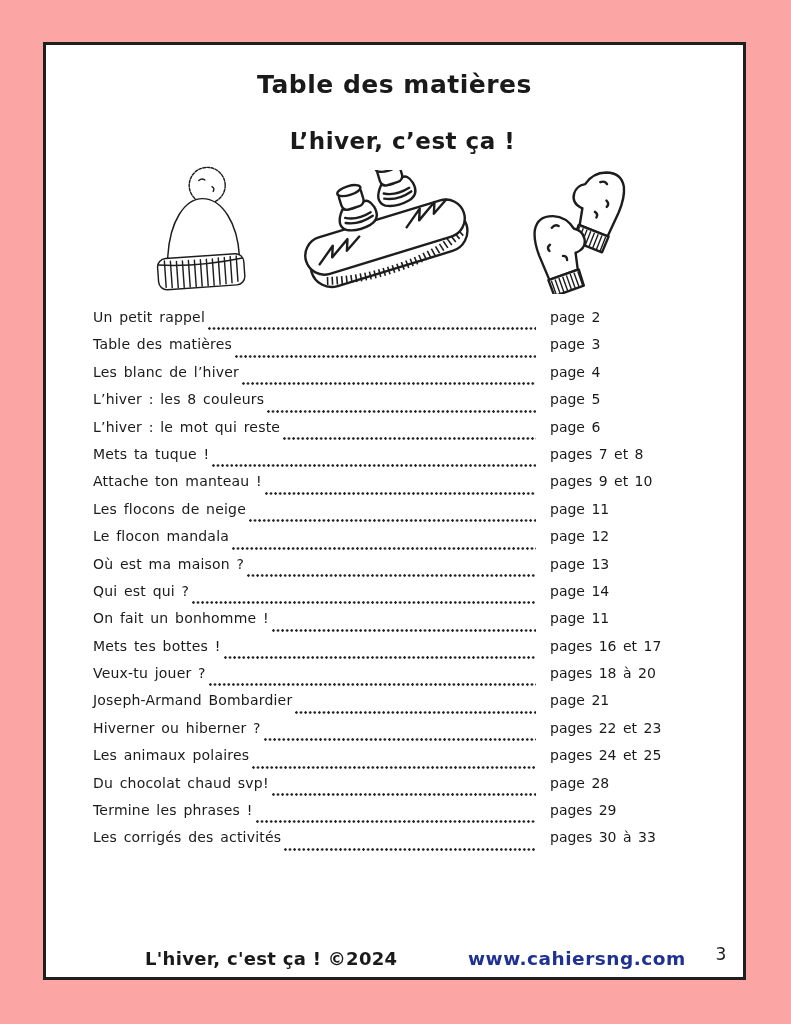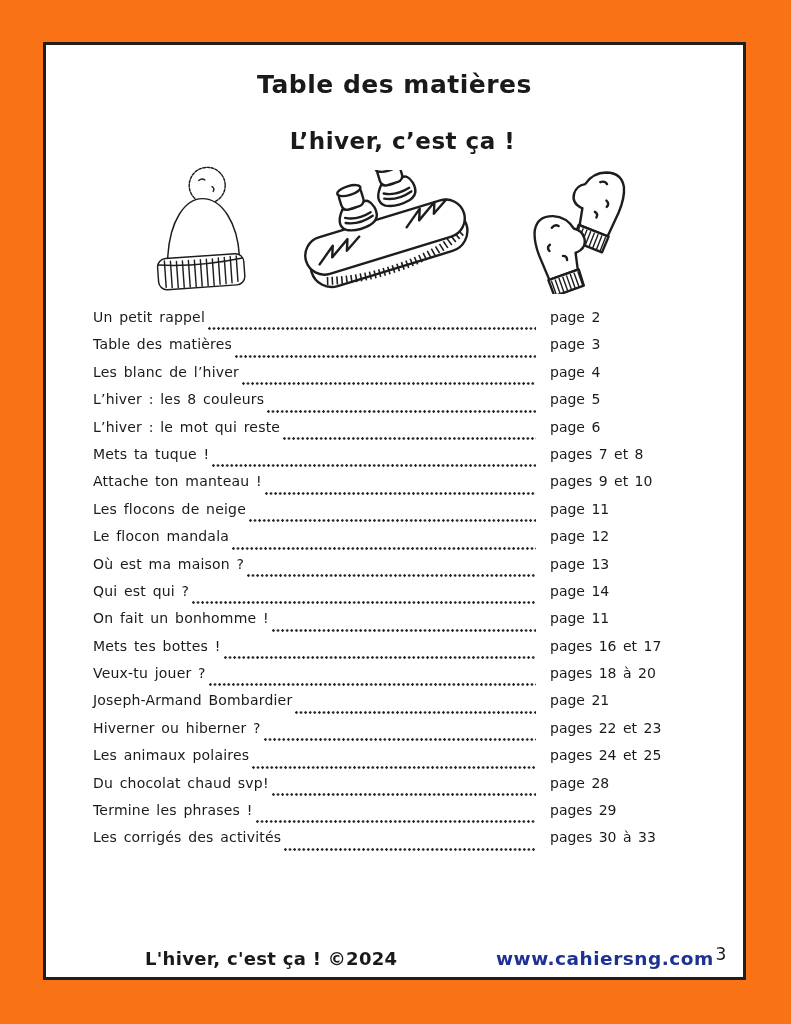--- a/index.html
+++ b/index.html
@@ -4,21 +4,21 @@
 <style>
   html, body {
     margin: 0;
     padding: 0;
     background: #ffffff;
   }
   .page {
     position: relative;
     width: 791px;
     height: 1024px;
-    background: #f97316;
+    background: #fca5a5;
     overflow: hidden;
     font-family: "DejaVu Sans", sans-serif;
     color: #1a1a1a;
   }
   .sheet-border {
     position: absolute;
     left: 43px;
     top: 42px;
     width: 703px;
     height: 938px;
@@ -309,16 +309,16 @@
     </div>
 
     <div class="toc-row">
       <span class="toc-label">Les corrigés des activités</span>
       <span class="leader"></span>
       <span class="toc-page">pages 30 à 33</span>
     </div>
   </div>
 
   <div class="footer-copyright">L'hiver, c'est ça ! ©2024</div>
-  <a class="footer-site" style="color: rgb(31, 49, 146); margin-left: 28px;">www.cahiersng.com</a>
+  <a class="footer-site" style="color: rgb(31, 49, 146);">www.cahiersng.com</a>
   <div class="footer-pagenum">3</div>
 
 </div>
 
 </body></html>

